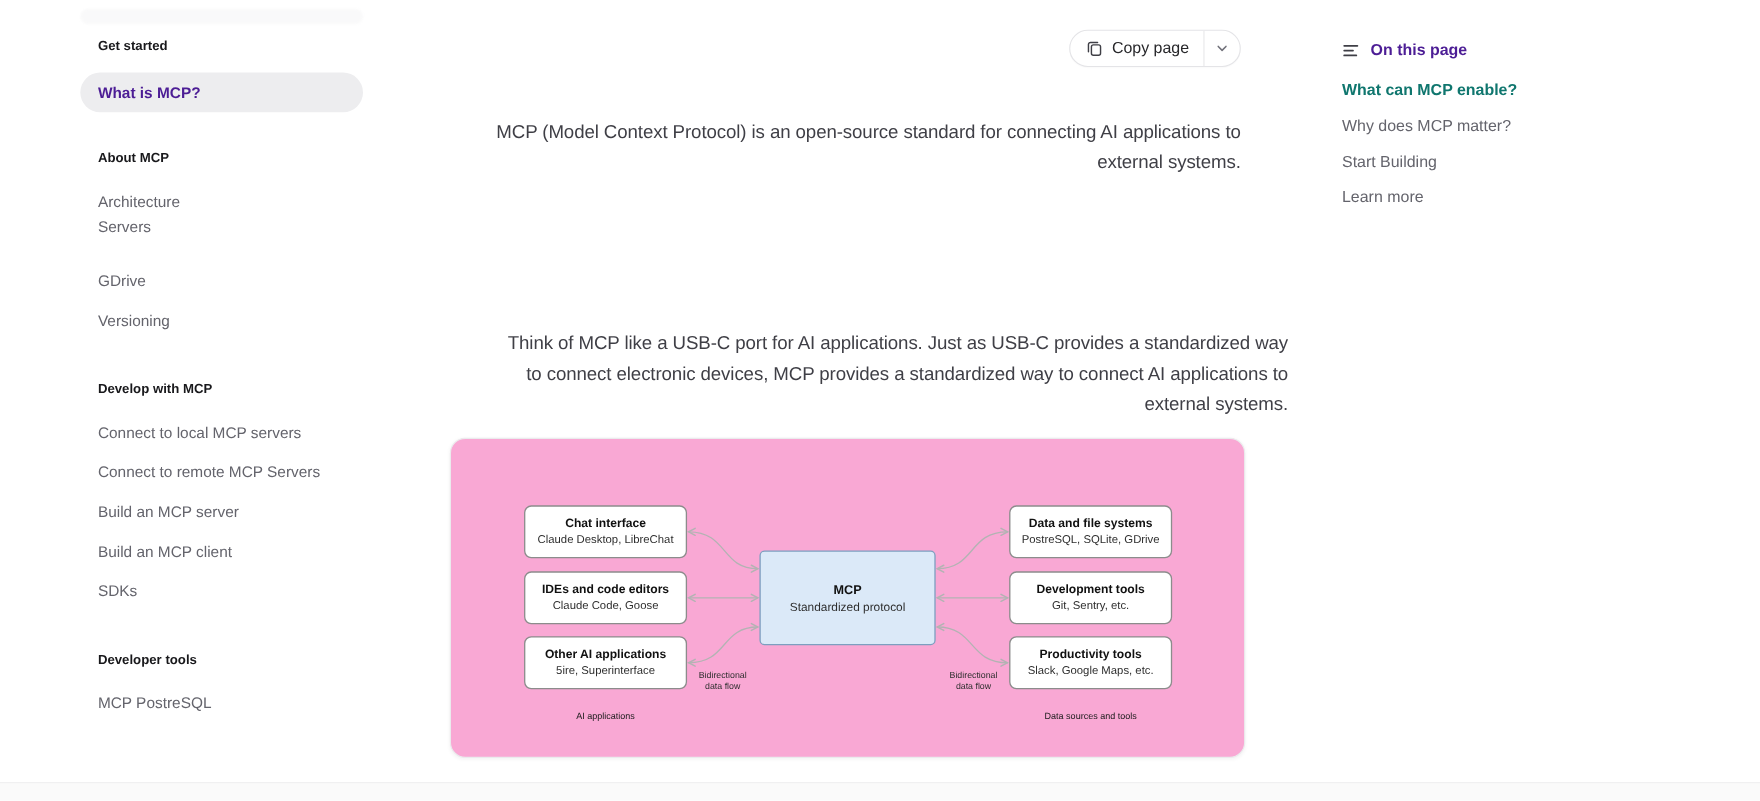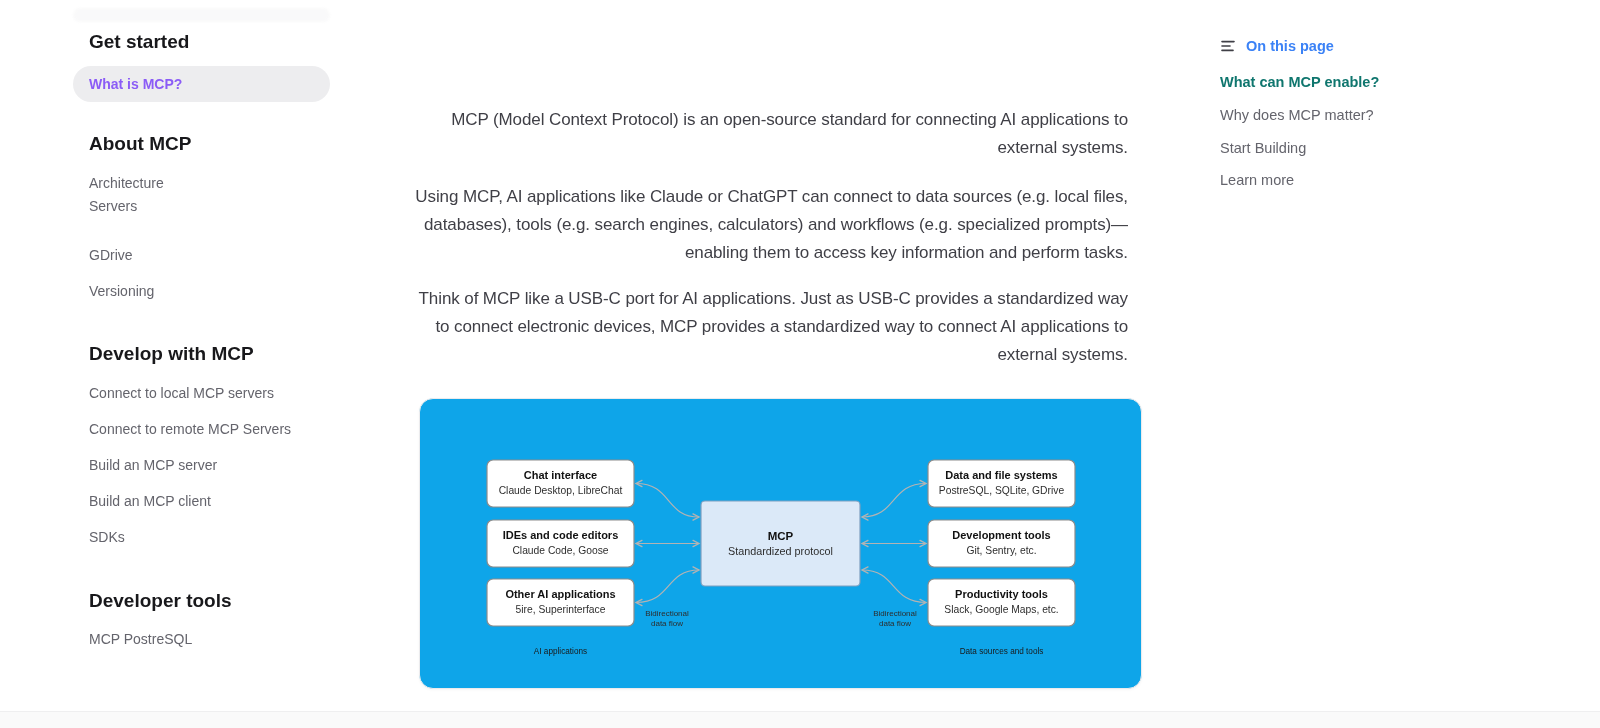--- a/index.html
+++ b/index.html
@@ -3,48 +3,48 @@
 <meta charset="utf-8">
 <style>
   * { margin: 0; padding: 0; box-sizing: border-box; }
   html, body { width: 1600px; height: 728px; background: #ffffff; overflow: hidden; }
   body { font-family: "Liberation Sans", sans-serif; position: relative; color: #18181b; }
 
   
   .sidebar { position: absolute; left: 73px; top: 0; width: 257px; height: 711px; }
   .sidebar-fade { position: absolute; left: 0; top: 8px; width: 257px; height: 14px;
                   background: #f5f5f6; opacity: .55; border-radius: 7px; filter: blur(1px); }
-  .side-header { position: absolute; left: 16px; font-size: 19px; font-weight: 700; color: #18181b; line-height: 17px; }
+  .side-header { position: absolute; left: 16px; font-size: 12px; font-weight: 700; color: #18181b; line-height: 17px; }
   .side-item { position: absolute; left: 16px; font-size: 14px; color: #64646c; line-height: 17px; cursor: pointer; white-space: nowrap; }
   .side-pill { position: absolute; left: 0; width: 257px; height: 36px; background: #ededef; border-radius: 18px;
-               display: flex; align-items: center; padding-left: 16px; font-size: 14px; font-weight: 700; color: #8b5cf6; cursor: pointer; }
+               display: flex; align-items: center; padding-left: 16px; font-size: 14px; font-weight: 700; color: #4c1d95; cursor: pointer; }
 
   
   .main { position: absolute; left: 405px; top: 0; width: 723px; height: 711px; }
   .page-title { position: absolute; left: 0; top: 5px; width: 580px; font-size: 33px; line-height: 40px;
                 font-weight: 700; letter-spacing: -0.5px; color: #181818; }
   .copy-btn { position: absolute; right: 0; top: 27px; height: 34px; border: 1px solid #e4e4e7; border-radius: 17px;
               display: flex; align-items: center; background: #fff; cursor: pointer; box-shadow: 0 1px 1px rgba(0,0,0,.02); }
   .copy-btn-main { display: flex; align-items: center; gap: 8px; padding: 0 13px 0 14px; height: 100%; }
   .copy-btn-label { font-size: 14.5px; color: #27272a; white-space: nowrap; }
   .copy-btn-divider { width: 1px; height: 100%; background: #e8e8ea; }
   .copy-btn-caret { width: 32px; height: 100%; display: flex; align-items: center; justify-content: center; cursor: pointer; }
 
   .para { position: absolute; left: 0; width: 723px; font-size: 17px; line-height: 28px; color: #3f3f46; letter-spacing: -0.1px; text-align: right; }
   .para-1 { top: 106px; }
   .para-2 { top: 183px; }
-  .para-3 { top: 285px; }
+  .para-3 { top: 298px; margin-left: 43px; }
 
-  .diagram-card { position: absolute; left: 14px; top: 398px; width: 723px; height: 291px; background: #0ea5e9;
+  .diagram-card { position: absolute; left: 4px; top: 398px; width: 723px; height: 291px; background: #f9a8d4;
                   border: 1px solid #ebebed; border-radius: 14px; box-shadow: 0 1px 3px rgba(0,0,0,.04); overflow: hidden; }
 
   
   .toc { position: absolute; left: 1220px; top: 0; width: 230px; }
   .toc-head { position: absolute; left: 0; top: 38px; display: flex; align-items: center; gap: 10px;
-              font-size: 14.5px; font-weight: 700; color: #3b82f6; }
+              font-size: 14.5px; font-weight: 700; color: #4c1d95; }
   .toc-item { position: absolute; left: 0; font-size: 14.5px; color: #64646c; cursor: pointer; white-space: nowrap; }
   .toc-item.active { color: #0f766e; font-weight: 600; }
 
   
   .footer-strip { position: absolute; left: 0; bottom: 0; width: 1600px; height: 17px;
                   background: #fafafa; border-top: 1px solid #efeff0; }
 
   svg text { font-family: "Liberation Sans", sans-serif; }
 </style>
 </head>
@@ -71,23 +71,41 @@
   <div class="side-item" style="top:493px">Build an MCP client</div>
   <div class="side-item" style="top:529px">SDKs</div>
 
   <div class="side-header" style="top:592px">Developer tools</div>
   <div class="side-item" style="top:631px">MCP PostreSQL</div>
 </nav>
 
 <main class="main">
 
 
+  <div class="copy-btn">
+    <div class="copy-btn-main">
+      <span style="display:flex">
+        <svg width="16" height="16" viewBox="0 0 16 16" fill="none">
+          <rect x="5.2" y="4.8" width="8.3" height="9.4" rx="1.8" stroke="#3f3f46" stroke-width="1.3"></rect>
+          <path d="M10.8 2.6 H4.4 a1.9 1.9 0 0 0 -1.9 1.9 V11" stroke="#3f3f46" stroke-width="1.3" stroke-linecap="round" fill="none"></path>
+        </svg>
+      </span>
+      <span class="copy-btn-label">Copy page</span>
+    </div>
+    <div class="copy-btn-divider"></div>
+    <div class="copy-btn-caret">
+      <span style="display:flex">
+        <svg width="10" height="10" viewBox="0 0 10 10" fill="none">
+          <path d="M1.5 3.2 L5 6.8 L8.5 3.2" stroke="#71717a" stroke-width="1.4" stroke-linecap="round" stroke-linejoin="round"></path>
+        </svg>
+      </span>
+    </div>
+  </div>
 
   <p class="para para-1">MCP (Model Context Protocol) is an open-source standard for connecting AI applications to external systems.</p>
-  <p class="para para-2">Using MCP, AI applications like Claude or ChatGPT can connect to data sources (e.g. local files, databases), tools (e.g. search engines, calculators) and workflows (e.g. specialized prompts)—enabling them to access key information and perform tasks.</p>
   <p class="para para-3">Think of MCP like a USB-C port for AI applications. Just as USB-C provides a standardized way to connect electronic devices, MCP provides a standardized way to connect AI applications to external systems.</p>
 
   <figure class="diagram-card">
     <svg width="723" height="291" viewBox="0 0 723 291">
       <defs>
         <marker id="arr" viewBox="0 0 8 8" refX="6.5" refY="4" markerWidth="7.5" markerHeight="7.5" orient="auto-start-reverse">
           <path d="M1.2 1.2 L6.5 4 L1.2 6.8" fill="none" stroke="#b3b3b3" stroke-width="1.2" stroke-linecap="round"></path>
         </marker>
       </defs>
 

